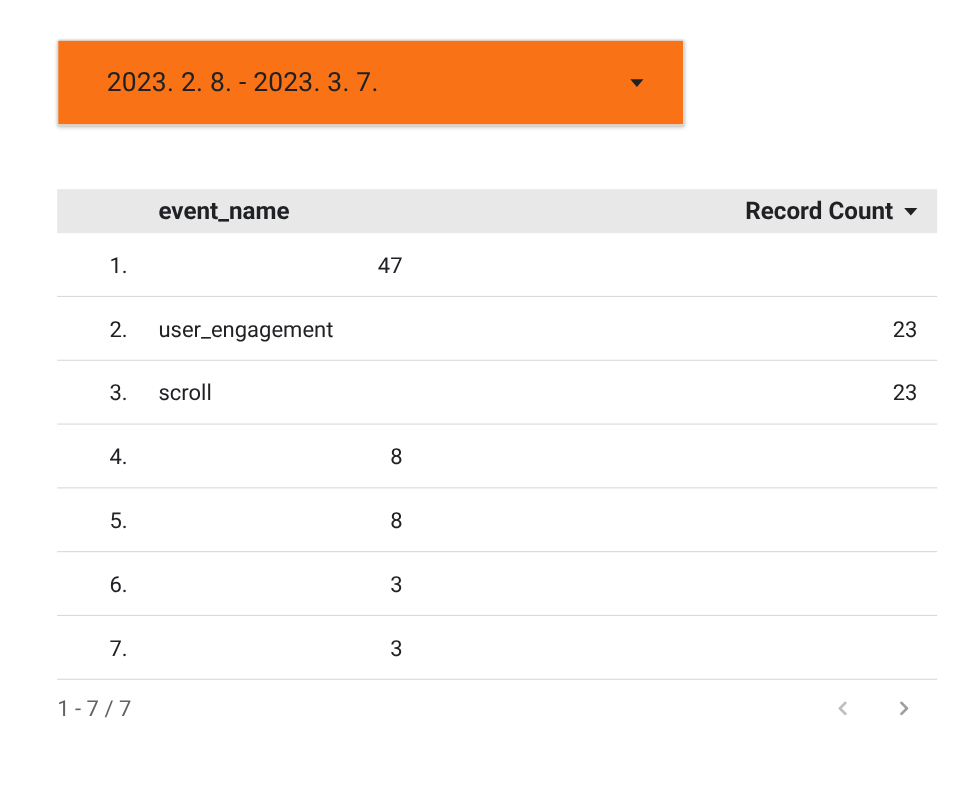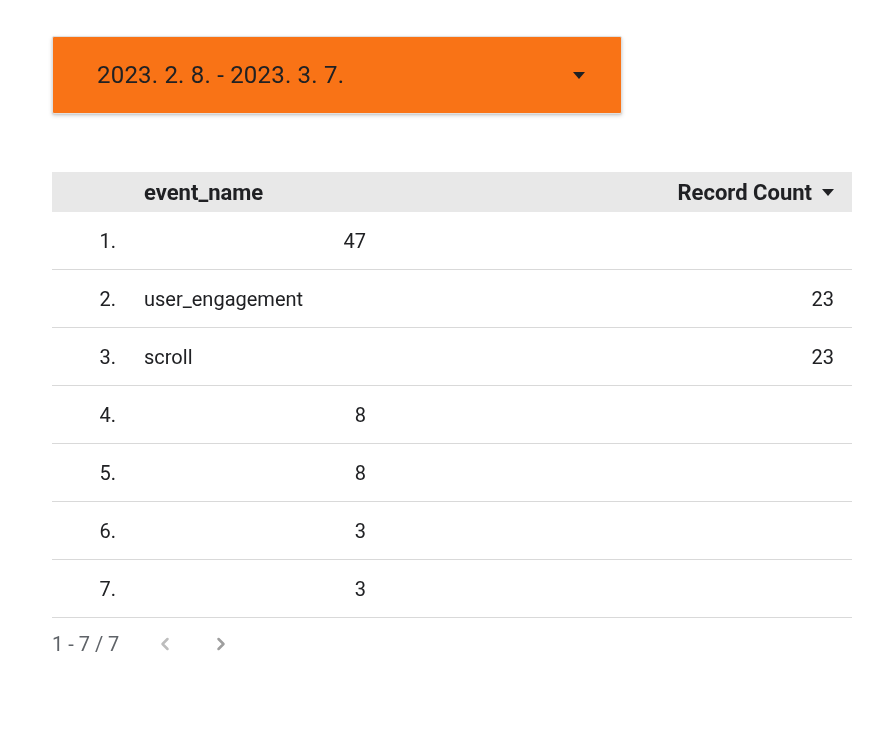--- a/index.html
+++ b/index.html
@@ -85,21 +85,21 @@
       display: inline-block;
     }
     .table-row {
       display: flex;
       height: 58px;
       align-items: center;
       border-bottom: 1px solid #d9d9d9;
     }
     .table-footer {
       display: flex;
-      justify-content: flex-start;
+      justify-content: space-between;
       align-items: center;
       padding: 14px 20px 0 0;
       gap: 36px;
     }
     .page-info {
       font-size: 20px;
       color: #5f6368;
     }
     .nav-buttons {
       display: flex;

